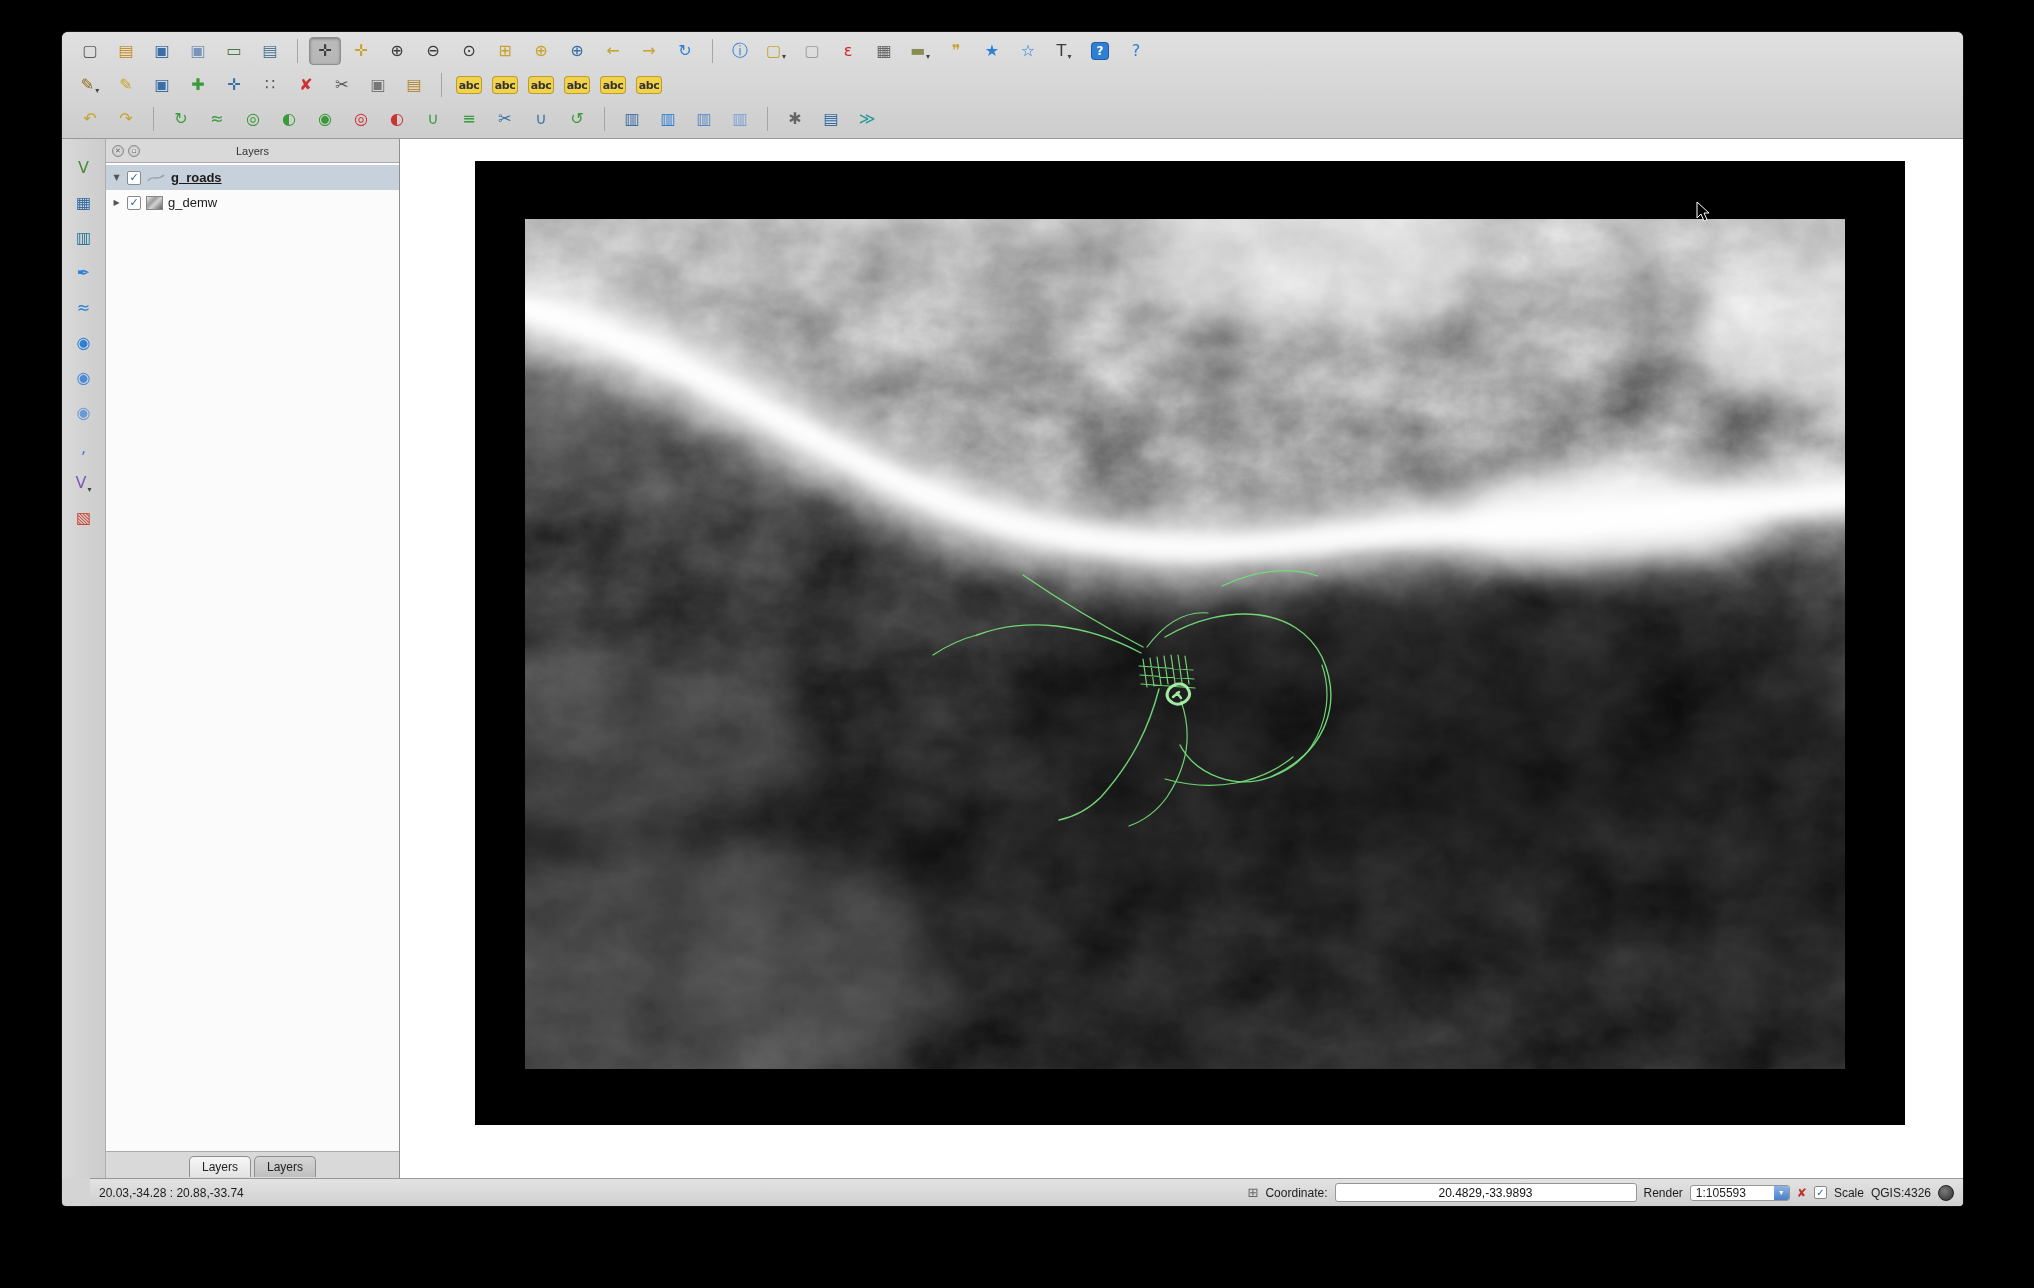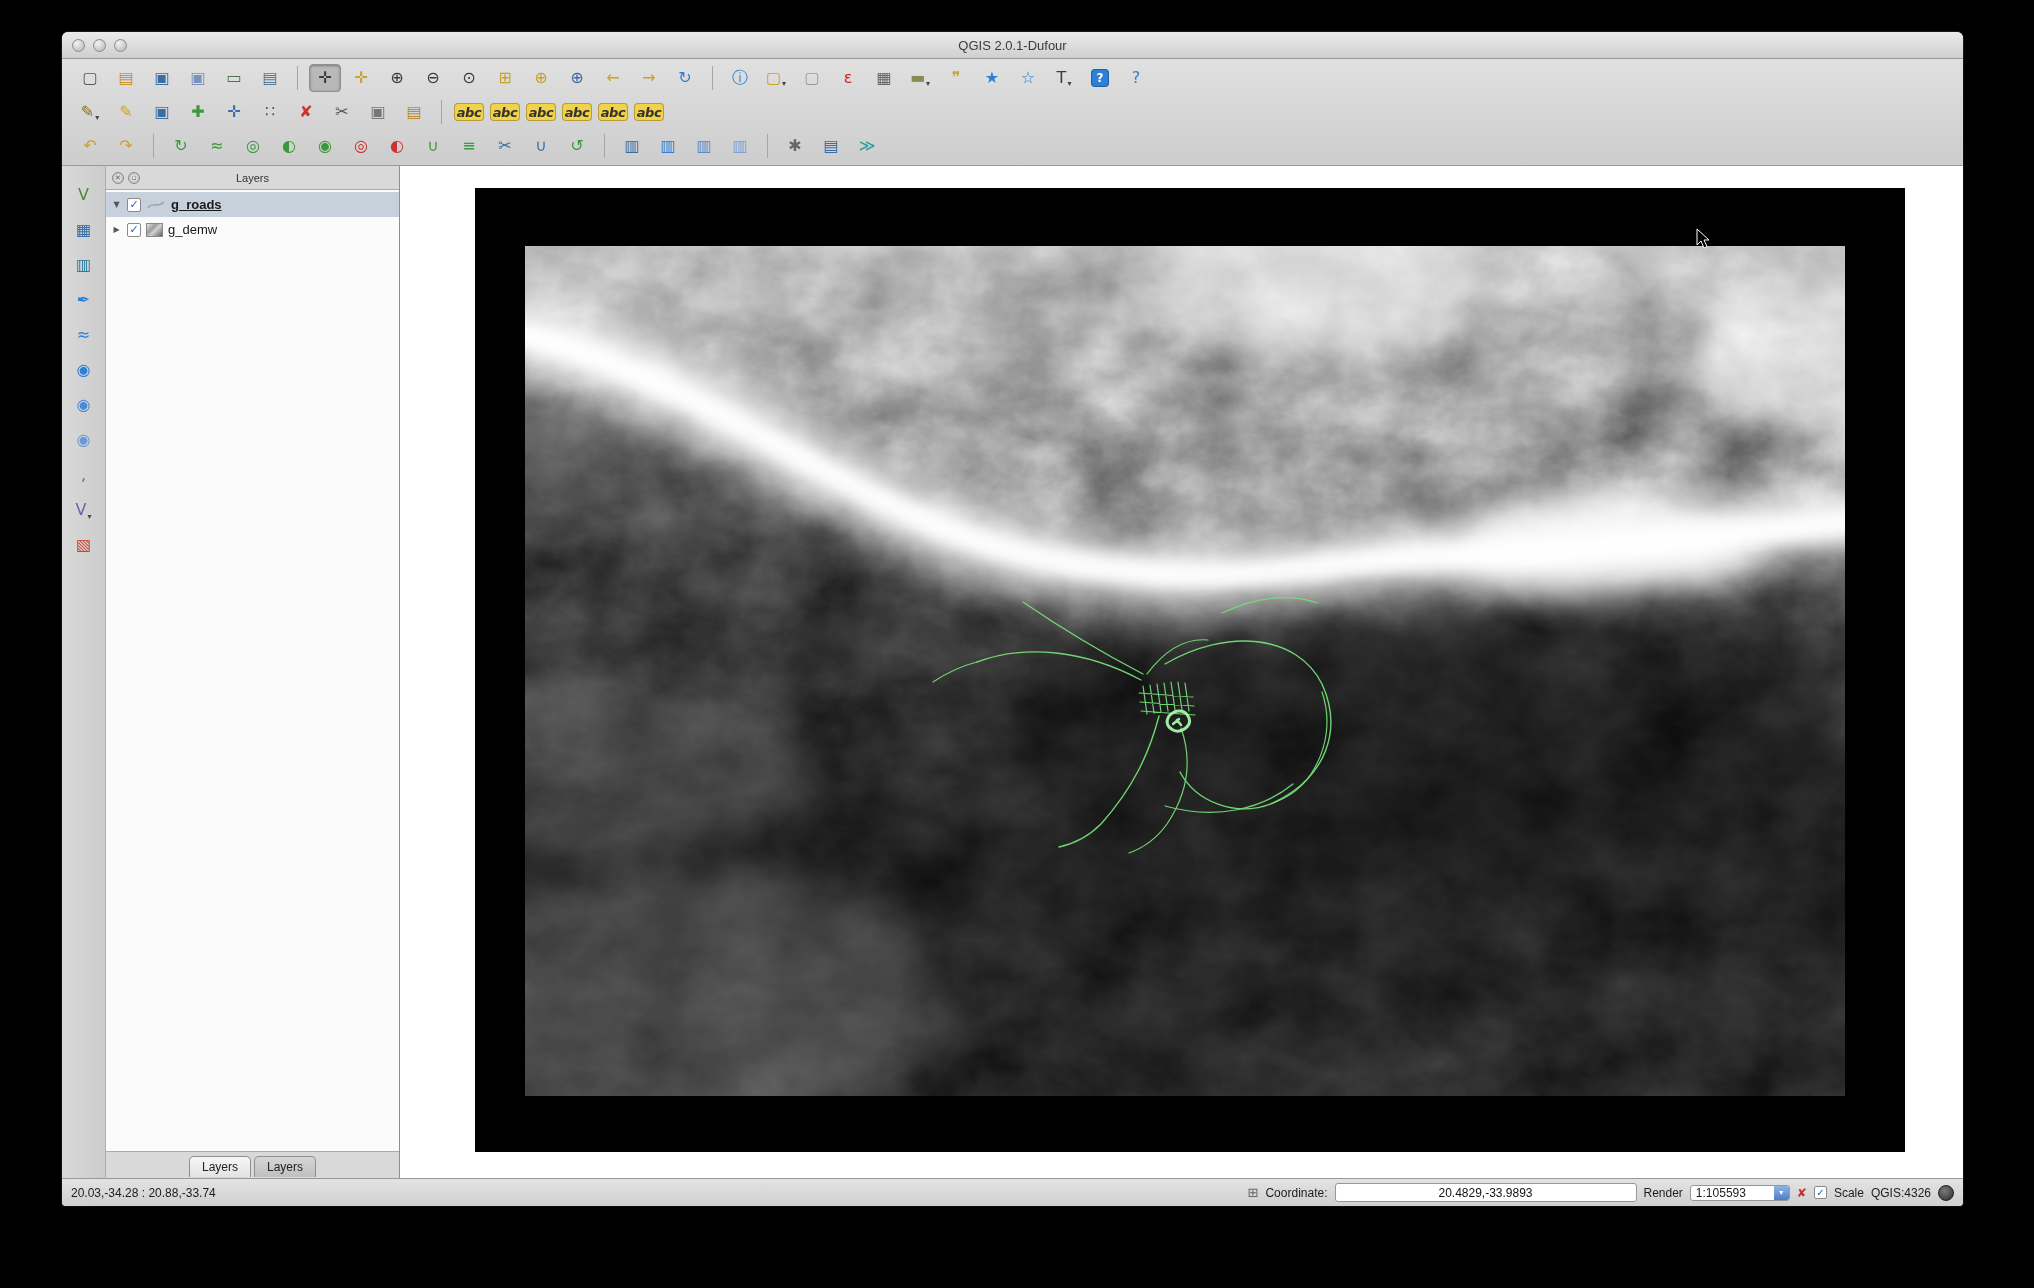--- a/index.html
+++ b/index.html
@@ -26,21 +26,21 @@
               border-bottom:1px solid #9a9a9a; padding:2px 0 1px 12px; }
   .tb-row { display:flex; align-items:center; height:34px; gap:4px; }
   .tbtn { width:32px; height:28px; border-radius:4px; display:flex; align-items:center;
           justify-content:center; cursor:default; flex:0 0 auto; }
   .tbtn.pressed { background:rgba(0,0,0,.16); border:1px solid #8e8e8e;
                   box-shadow:inset 0 1px 3px rgba(0,0,0,.35); }
   .ticon { font-family:"DejaVu Sans",sans-serif; font-size:16px; line-height:1; }
   .ticon.boxed { display:inline-flex; align-items:center; justify-content:center;
                  min-width:18px; height:18px; border-radius:4px; font-size:12px; font-weight:bold;
                  padding:0 2px; border:1px solid rgba(0,0,0,.25); }
-  .ticon.small { font-size:13px; font-weight:bold; letter-spacing:-.5px;font-style:italic; }
+  .ticon.small { font-size:11px; font-weight:bold; letter-spacing:-.5px; }
   .dd { font-size:8px; color:#444; margin-left:1px; align-self:flex-end; padding-bottom:4px; }
   .tsep { width:1px; height:24px; background:#a5a5a5; margin:0 7px; flex:0 0 1px; }
 
   
   .main { flex:1; display:flex; overflow:hidden; }
   .left-toolbar { flex:0 0 44px; background:linear-gradient(90deg,#d9d9d9,#cccccc);
                   border-right:1px solid #aeaeae; display:flex; flex-direction:column;
                   align-items:center; padding-top:14px; gap:5px; }
   .left-toolbar .tbtn { width:32px; height:30px; }
 
@@ -77,21 +77,21 @@
 
   
   .map-canvas { flex:1; position:relative; background:#fff; overflow:hidden; }
   .map-frame { position:absolute; left:75px; top:22px; width:1430px; height:964px; background:#000; }
   .dem { position:absolute; left:50px; top:58px; width:1320px; height:850px; }
   .dem svg { display:block; width:100%; height:100%; }
 
   
   .statusbar { flex:0 0 28px; background:linear-gradient(#e3e3e3,#cfcfcf);
                border-top:1px solid #989898; display:flex; align-items:center;
-               padding:0 9px; font-size:12px; color:#1c1c1c; }
+               padding:0 9px; font-size:12px; color:#1c1c1c;margin-left:28px; }
   .sb-right { margin-left:auto; display:flex; align-items:center; gap:7px; }
   .sb-label { font-size:12px; color:#1c1c1c; }
   .sb-icon { font-family:"DejaVu Sans",sans-serif; font-size:13px; color:#666; line-height:1; }
   .sb-icon.stop { color:#c03030; font-size:12px; }
   .coord-input { width:302px; height:19px; border:1px solid #979797; border-radius:3px;
                  background:#fff; text-align:center; font-size:12px;
                  font-family:"Liberation Sans",sans-serif; color:#111; }
   .scale-combo { width:100px; height:16px; border:1px solid #979797; border-radius:3px;
                  background:#fff; display:flex; align-items:center; overflow:hidden;gap:12px; }
   .scale-value { flex:1; padding-left:5px; font-size:12px; }
@@ -106,28 +106,20 @@
               border:1px solid #222; display:inline-block; }
 
   .mouse-cursor { position:absolute; left:1295px; top:62px; z-index:50; }
 </style>
 </head>
 <body>
 
 <div class="desktop">
   <div class="window">
 
-    <div class="titlebar">
-      <div class="traffic">
-        <span class="tl"></span>
-        <span class="tl"></span>
-        <span class="tl"></span>
-      </div>
-      <div class="title">QGIS 2.0.1-Dufour</div>
-    </div>
 
     <div class="toolbars">
       <div class="tb-row">
           <div class="tbtn" title="new-project">
             <span class="ticon" style="color: rgb(90, 90, 90);">▢</span>
           </div>
           <div class="tbtn" title="open-project">
             <span class="ticon" style="color: rgb(200, 146, 46);">▤</span>
           </div>
           <div class="tbtn" title="save-project">

